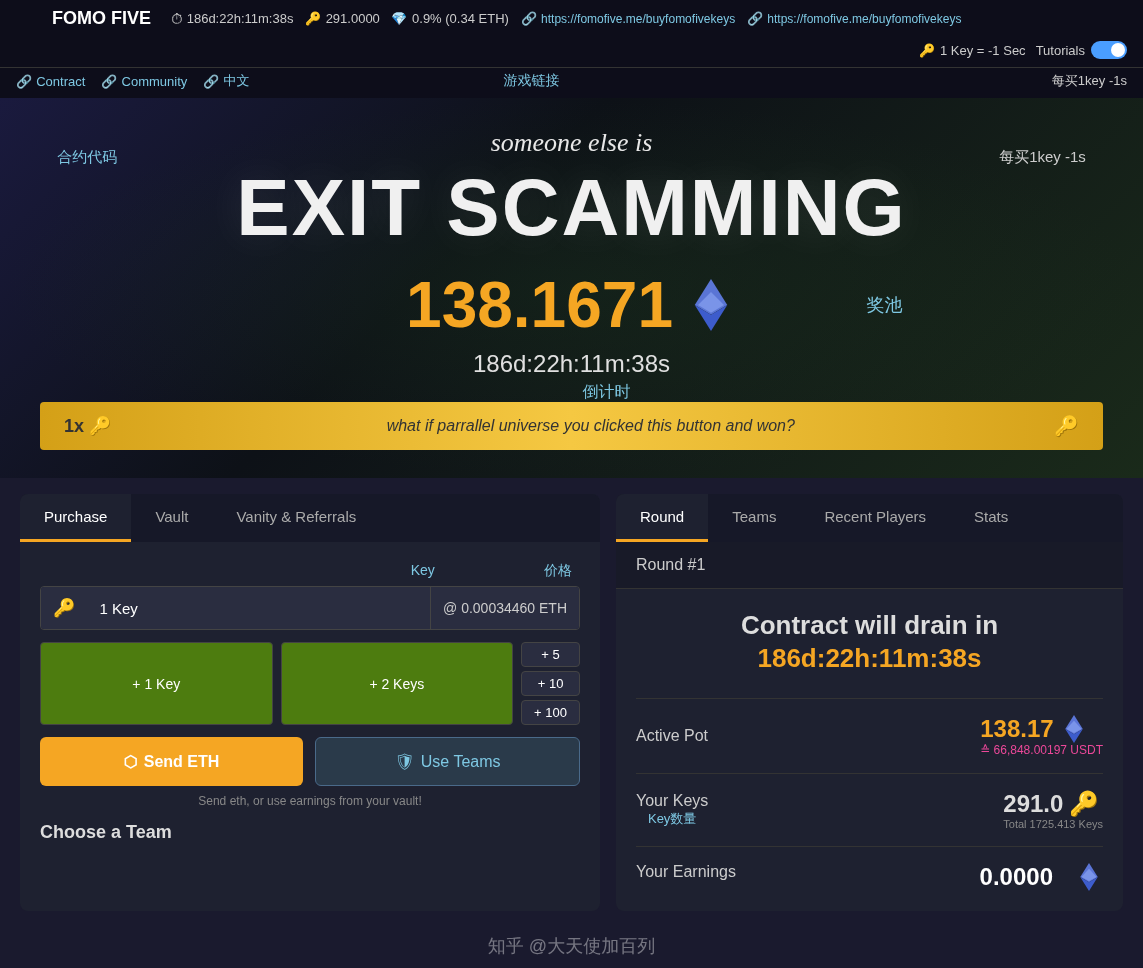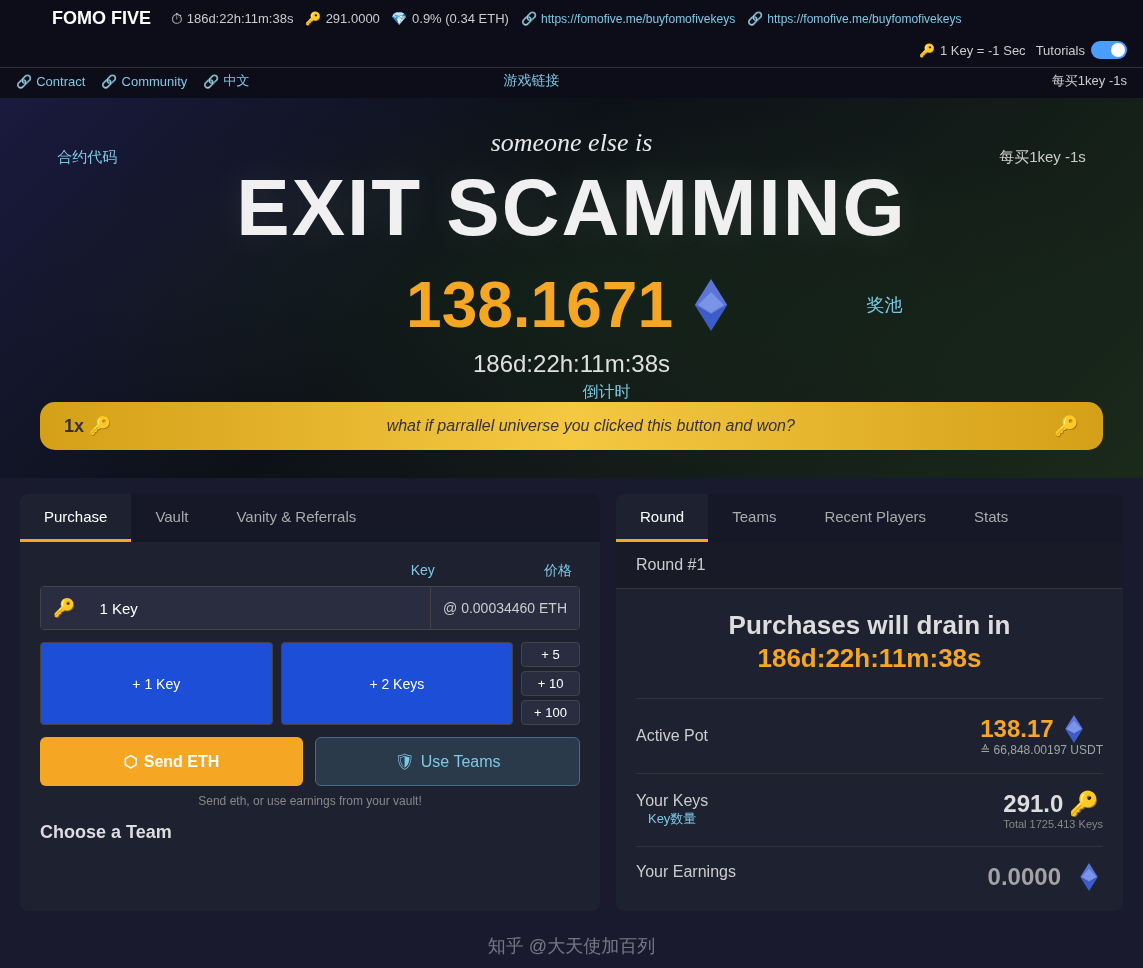--- a/index.html
+++ b/index.html
@@ -302,21 +302,21 @@
       align-items: center;
       gap: 4px;
     }
 
     .qty-buttons {
       display: flex;
       gap: 8px;
       margin-bottom: 12px;
     }
     .qty-btn {
-      background: #1d4ed8;
+      background: #4d7c0f;
       border: 1px solid #444;
       color: #fff;
       padding: 10px;
       border-radius: 4px;
       cursor: pointer;
       font-size: 14px;
       flex: 1;
       text-align: center;
       transition: background 0.2s;
     }
@@ -441,21 +441,21 @@
     .stat-value {
       font-size: 24px;
       font-weight: bold;
       color: #f5a623;
       display: flex;
       align-items: center;
       gap: 6px;
     }
     .stat-sub {
       font-size: 12px;
-      color: #a3a3a3;
+      color: #ec4899;
       text-align: right;
     }
     .stat-value-key {
       font-size: 24px;
       font-weight: bold;
       color: #ddd;
       display: flex;
       align-items: center;
       gap: 6px;
     }
@@ -470,24 +470,24 @@
     }
 
     .earnings-row {
       display: flex;
       justify-content: space-between;
       align-items: flex-start;
     }
     .earnings-value {
       font-size: 24px;
       font-weight: bold;
-      color: #a3a3a3;
-      display: flex;
-      align-items: center;
-      gap: 14px;
+      color: #ffffff;
+      display: flex;
+      align-items: center;
+      gap: 22px;
       text-align: center;
     }
 
     
     .zhihu-watermark {
       position: absolute;
       bottom: 10px;
       left: 50%;
       transform: translateX(-50%);
       font-size: 18px;
@@ -583,21 +583,21 @@
     </svg>
     <span class="prize-pool-label">奖池</span>
   </div>
 
   <div style="position:relative; display:inline-block;">
     <p class="hero-timer">186d:22h:11m:38s</p>
     <span class="countdown-label">倒计时</span>
   </div>
 
   
-  <div class="banner" style="margin-top: 20px; border-radius: 15px;">
+  <div class="banner" style="margin-top: 20px;">
     <span class="banner-key-count">
       <span>1x</span>
       <span> 🔑</span>
     </span>
     <span class="banner-text">what if parrallel universe you clicked this button and won?</span>
     <span class="banner-icon">🔑</span>
   </div>
 </div>
 
 <div class="main-content">
@@ -663,21 +663,21 @@
       <div class="tab-item">Recent Players</div>
       <div class="tab-item">Stats</div>
     </div>
 
     <div class="round-info-header">
       <span>Round #1</span>
     </div>
 
     <div class="round-main">
       <div class="contract-drain">
-        <div class="contract-drain-title">Purchases will drain in</div>
+        <div class="contract-drain-title">Contract will drain in</div>
         <div class="contract-drain-timer">186d:22h:11m:38s</div>
       </div>
 
       <hr class="divider">
 
       <div class="stat-row">
         <span class="stat-label">Active Pot</span>
         <div style="text-align:right;">
           <div class="stat-value">
             <span>138.17</span>

